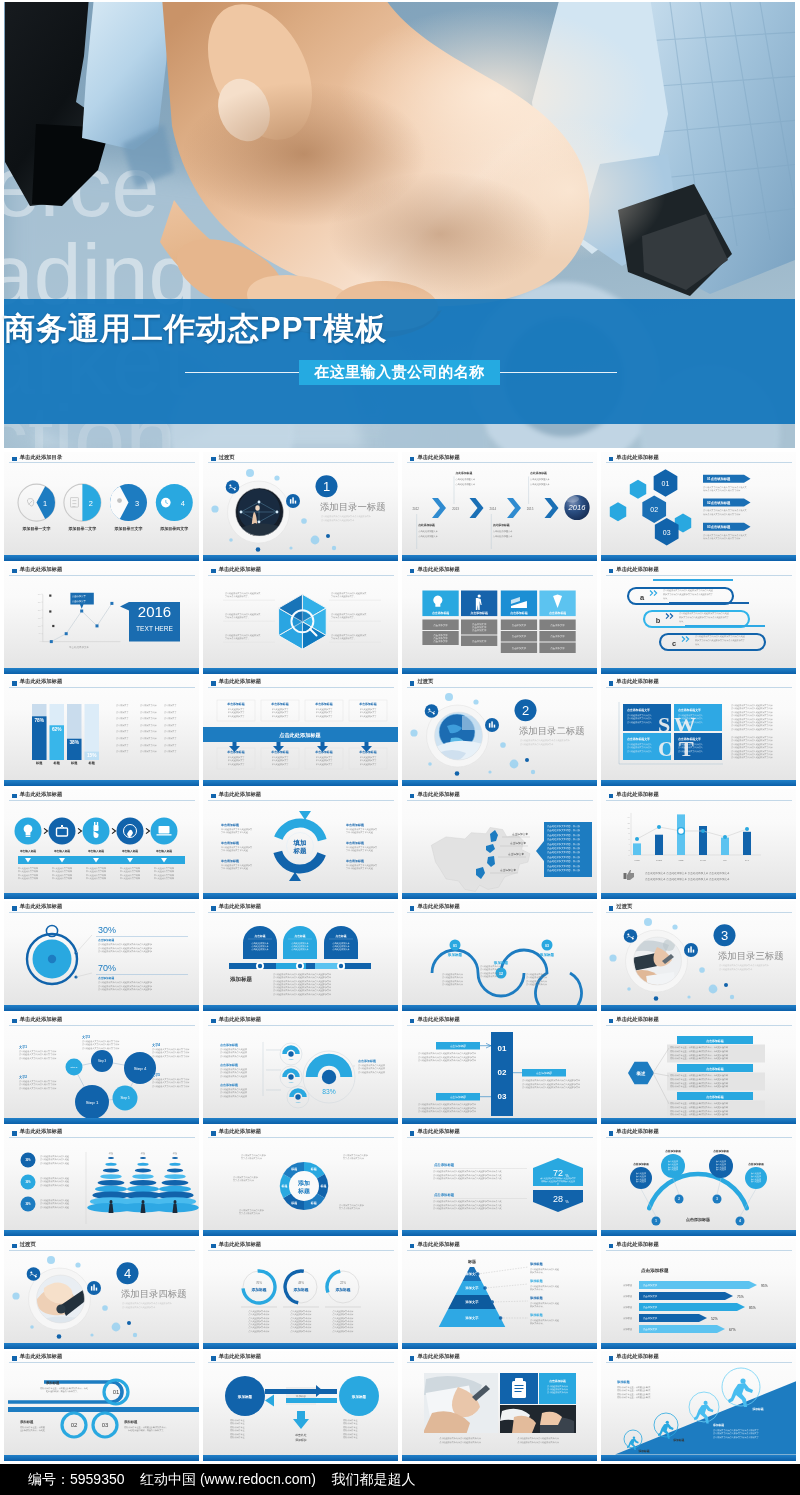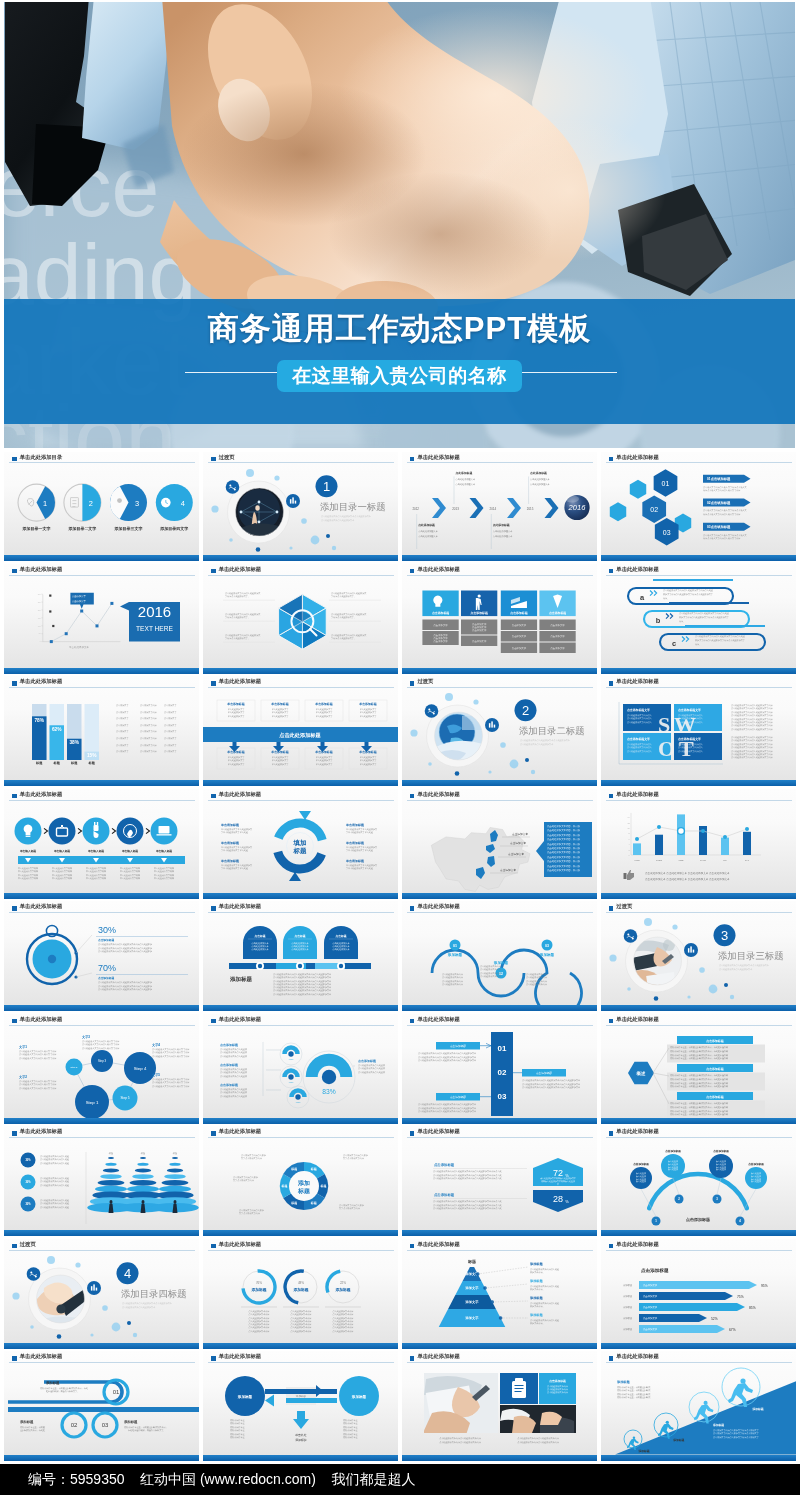--- a/index.html
+++ b/index.html
@@ -2,26 +2,26 @@
 <html><head>
 <meta charset="utf-8">
 <title>PPT Template Preview</title>
 <style>
   html,body{margin:0;padding:0;background:#ffffff;}
   body{width:800px;height:1495px;position:relative;overflow:hidden;
        font-family:"Liberation Sans",sans-serif;}
   #page{position:absolute;left:0;top:0;width:800px;height:1495px;background:#fff;}
   #banner{position:absolute;left:4px;top:2px;width:791px;height:446px;overflow:hidden;}
   #banner svg{display:block;width:791px;height:446px;}
-  .bnr-txt{position:absolute;left:4px;width:791px;text-align:center;color:#fff;}
+  .bnr-txt{position:absolute;left:4px;width:791px;color:#fff;}
   #bnr-title{top:308px;font-size:31px;font-weight:bold;letter-spacing:1px;
      text-shadow:0 1px 3px rgba(0,30,60,.4);}
   #bnr-sub-wrap{position:absolute;left:4px;top:360px;width:791px;text-align:center;}
-  #bnr-sub{display:inline-block;background:#25aae1;color:#fff;font-size:19px;
-     padding:2.5px 15px 3.5px;font-weight:bold;letter-spacing:.5px;border-radius:7px;}
+  #bnr-sub{display:inline-block;background:#25aae1;color:#fff;font-size:15px;
+     padding:2.5px 15px 3.5px;font-weight:bold;letter-spacing:.5px;}
   .bnr-rule{position:absolute;top:372px;height:1.2px;background:rgba(255,255,255,.9);width:120px;}
   #bnr-rule-l{left:185px}
   #bnr-rule-r{left:497px}
   #bnr-tag{top:393px;font-size:14.5px;font-weight:bold;letter-spacing:.6px;
      text-shadow:0 1px 2px rgba(0,30,60,.35);}
   #grid{position:absolute;left:4px;top:451.5px;width:792px;
         display:grid;grid-template-columns:repeat(4,1fr);
         column-gap:3.4px;row-gap:2.7px;}
   .slide{position:relative;height:109.8px;overflow:hidden;
          background:linear-gradient(#fdfdfd 0%,#fafafa 30%,#ececec 72%,#e3e3e3 100%);}

